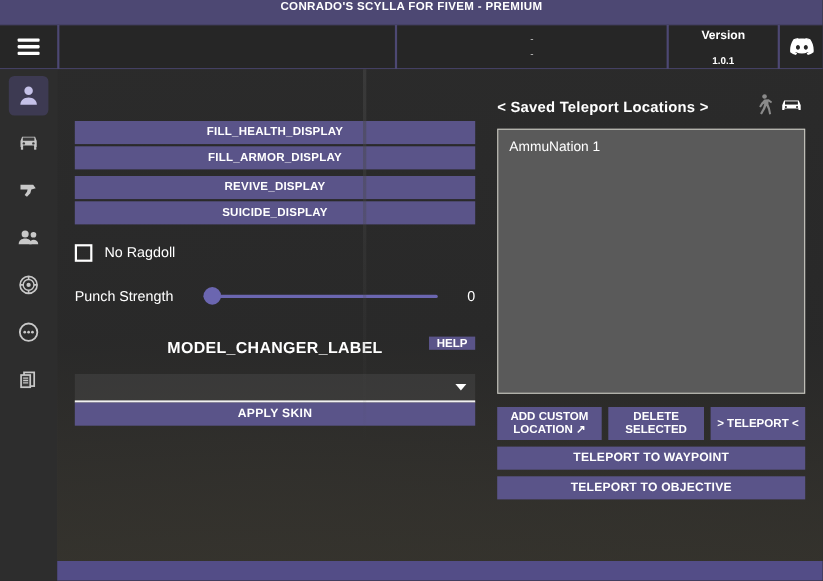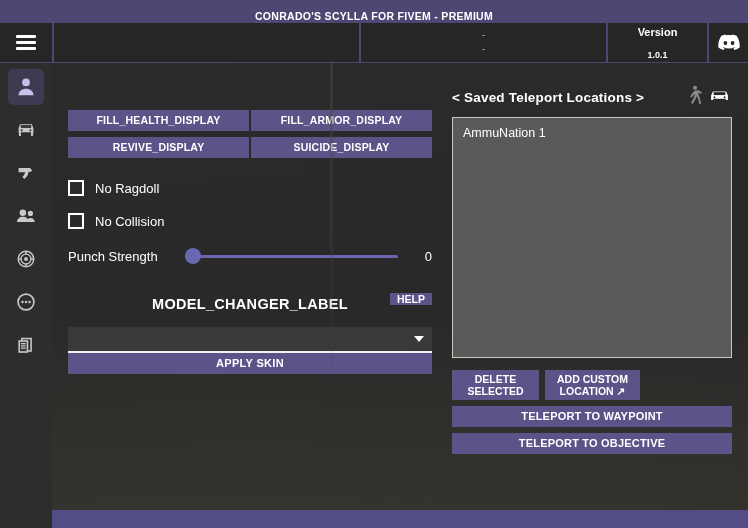--- a/index.html
+++ b/index.html
@@ -12,21 +12,21 @@
   #app {
     position: relative;
     width: 748px; height: 528px;
     background: #262626;
   }
 
   
   .titlebar {
     position: absolute; left: 0; top: 0; width: 748px; height: 22px;
     background: #4d4873;
-    display: flex; align-items: flex-end; justify-content: center;
+    display: flex; align-items: flex-start; justify-content: center;
   }
   .titlebar-text {
     color: #ffffff; font-size: 10.5px; font-weight: bold;
     letter-spacing: 0.3px;
   }
 
   
   .topbar {
     position: absolute; left: 0; top: 22px; width: 748px; height: 41px;
     background: #4d4873;
@@ -80,32 +80,32 @@
     background-color: #343434;
   }
   .content::after {
     content: ""; position: absolute; left: 40%; top: 0; width: 3px; height: 340px;
     background: linear-gradient(180deg, rgba(70,70,70,0.55), rgba(70,70,70,0));
   }
 
   
   .left-col { position: absolute; left: 16px; top: 47px; width: 364px; }
 
-  .btn-row { display: flex; gap: 2px; margin-bottom: 6px; }
+  .btn-row { display: flex; gap: 2px; margin-bottom: 6px; flex-direction: column; }
   .pbtn {
     background: #5a5489; color: #ffffff;
     font-size: 10.5px; font-weight: bold; letter-spacing: 0.2px;
     border: none; height: 21px; line-height: 21px;
     text-align: center; flex: 1 1 0; cursor: pointer;
     white-space: nowrap;
   }
 
   .checks { margin-top: 18px; }
   .check-row {
-    display: flex; align-items: flex-end; gap: 11px;
+    display: flex; align-items: flex-start; gap: 11px;
     height: 20px; margin-bottom: 13px; cursor: pointer;
   }
   .check-box {
     width: 16px; height: 16px; border: 2px solid #ffffff;
     background: transparent; flex: 0 0 16px;
   }
   .check-label { color: #ffffff; font-size: 13px; }
 
   .slider-row {
     display: flex; align-items: center; margin-top: 16px;
@@ -313,24 +313,20 @@
       </div>
       <div class="btn-row">
         <button class="pbtn">REVIVE_DISPLAY</button>
         <button class="pbtn">SUICIDE_DISPLAY</button>
       </div>
 
       <div class="checks">
         <div class="check-row">
           <span class="check-box"></span>
           <span class="check-label">No Ragdoll</span>
-        </div>
-        <div class="check-row">
-          <span class="check-box"></span>
-          <span class="check-label">No Collision</span>
         </div>
       </div>
 
       <div class="slider-row">
         <span class="slider-label">Punch Strength</span>
         <div class="slider-track">
           <div class="slider-line"></div>
           <div class="slider-thumb"></div>
         </div>
         <span class="slider-value">0</span>
@@ -365,22 +361,23 @@
             <circle cx="17.8" cy="11" r="1.1" fill="#262626"></circle>
           </svg>
         </span>
       </div>
 
       <div class="tp-list">
         <div class="tp-item">AmmuNation 1</div>
       </div>
 
       <div class="tp-btn-row">
+        <button class="tp-btn b-add">ADD CUSTOM LOCATION ↗</button>
         <button class="tp-btn b-delete">DELETE SELECTED</button>
-        <button class="tp-btn b-add">ADD CUSTOM LOCATION ↗</button>
+        <button class="tp-btn b-tp">&gt; TELEPORT &lt;</button>
       </div>
 
       <button class="tp-wide">TELEPORT TO WAYPOINT</button>
       <button class="tp-wide">TELEPORT TO OBJECTIVE</button>
     </div>
   </div>
 
   <div class="rail-bottom"></div>
   <div class="footer"></div>
 </div>

